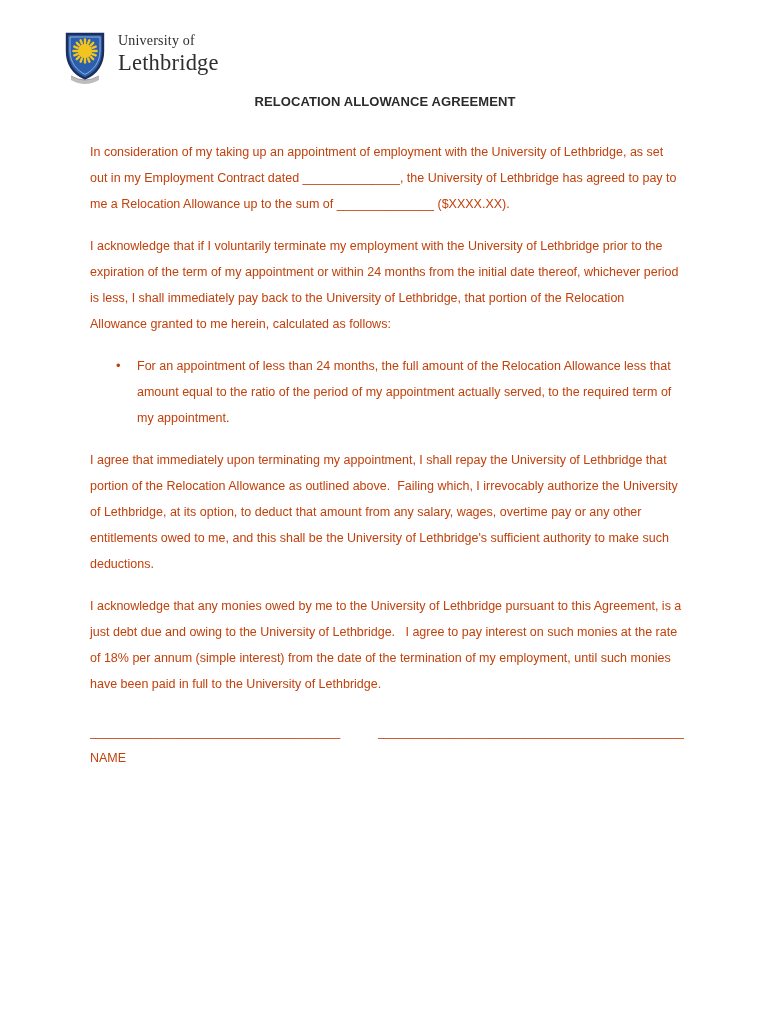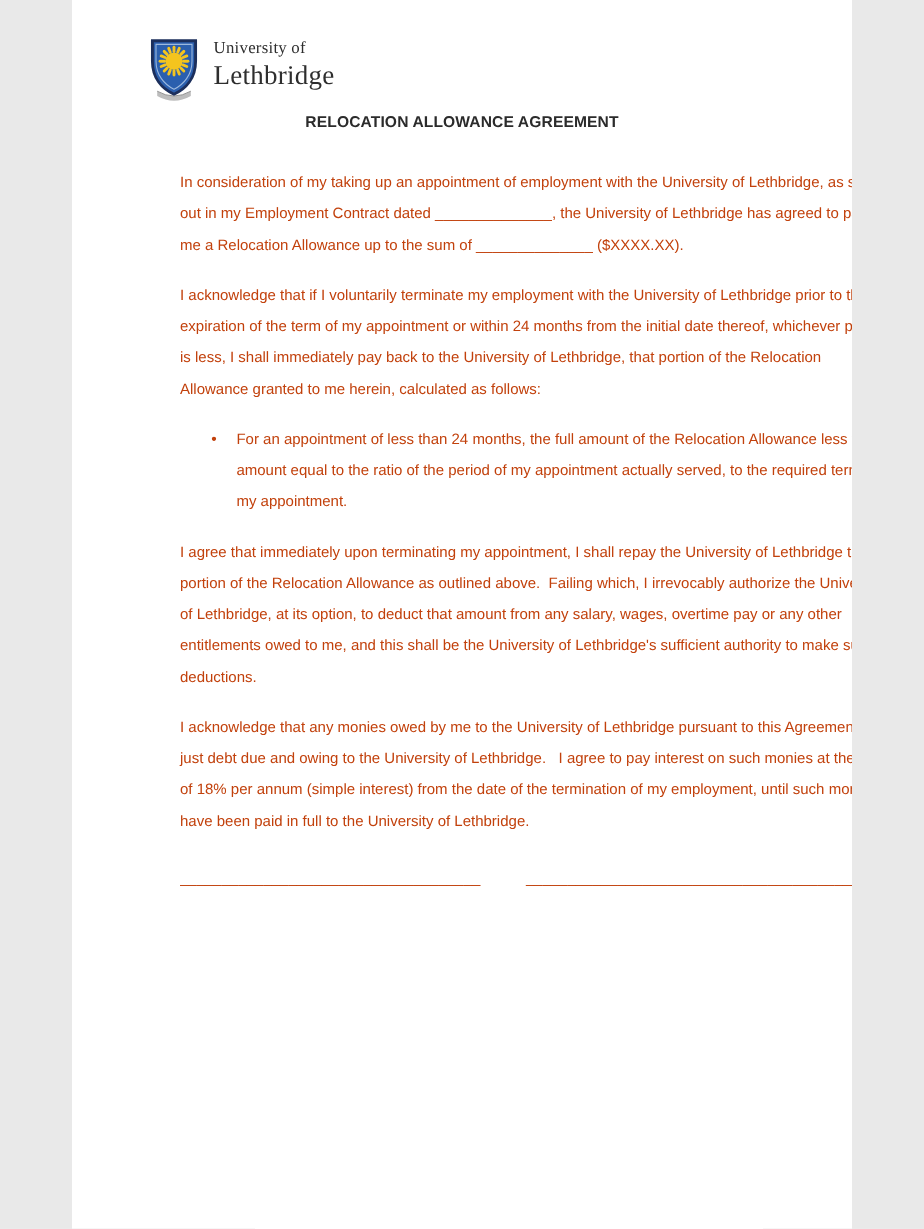--- a/index.html
+++ b/index.html
@@ -1,19 +1,19 @@
 <!DOCTYPE html>
 <html><head>
 <meta charset="utf-8">
 <style>
   * { margin: 0; padding: 0; box-sizing: border-box; }
   html, body { background: #e9e9e9; }
   .page {
     position: relative;
-    width: 650px;
+    width: 770px;
     height: 1024px;
     margin: 0 auto;
     background: #ffffff;
     font-family: "Liberation Sans", "DejaVu Sans", sans-serif;
     color: #3d3d3d;
     overflow: hidden;
   }
 
   
   .logo {
@@ -136,20 +136,21 @@
     </ul>
 
     <p>I agree that immediately upon terminating my appointment, I shall repay the University of Lethbridge that portion of the Relocation Allowance as outlined above.  Failing which, I irrevocably authorize the University of Lethbridge, at its option, to deduct that amount from any salary, wages, overtime pay or any other entitlements owed to me, and this shall be the University of Lethbridge's sufficient authority to make such deductions.</p>
 
     <p>I acknowledge that any monies owed by me to the University of Lethbridge pursuant to this Agreement, is a just debt due and owing to the University of Lethbridge.   I agree to pay interest on such monies at the rate of 18% per annum (simple interest) from the date of the termination of my employment, until such monies have been paid in full to the University of Lethbridge.</p>
 
 
     <div class="sig-row">
       <div class="sig-col-left">
         <div class="sig-line">____________________________________</div>
+        <div class="sig-label">NAME</div>
       </div>
       <div class="sig-col-right">
         <div class="sig-line">____________________________________________</div>
       </div>
     </div>
   </div>
 
 </div>
 
 </body></html>

